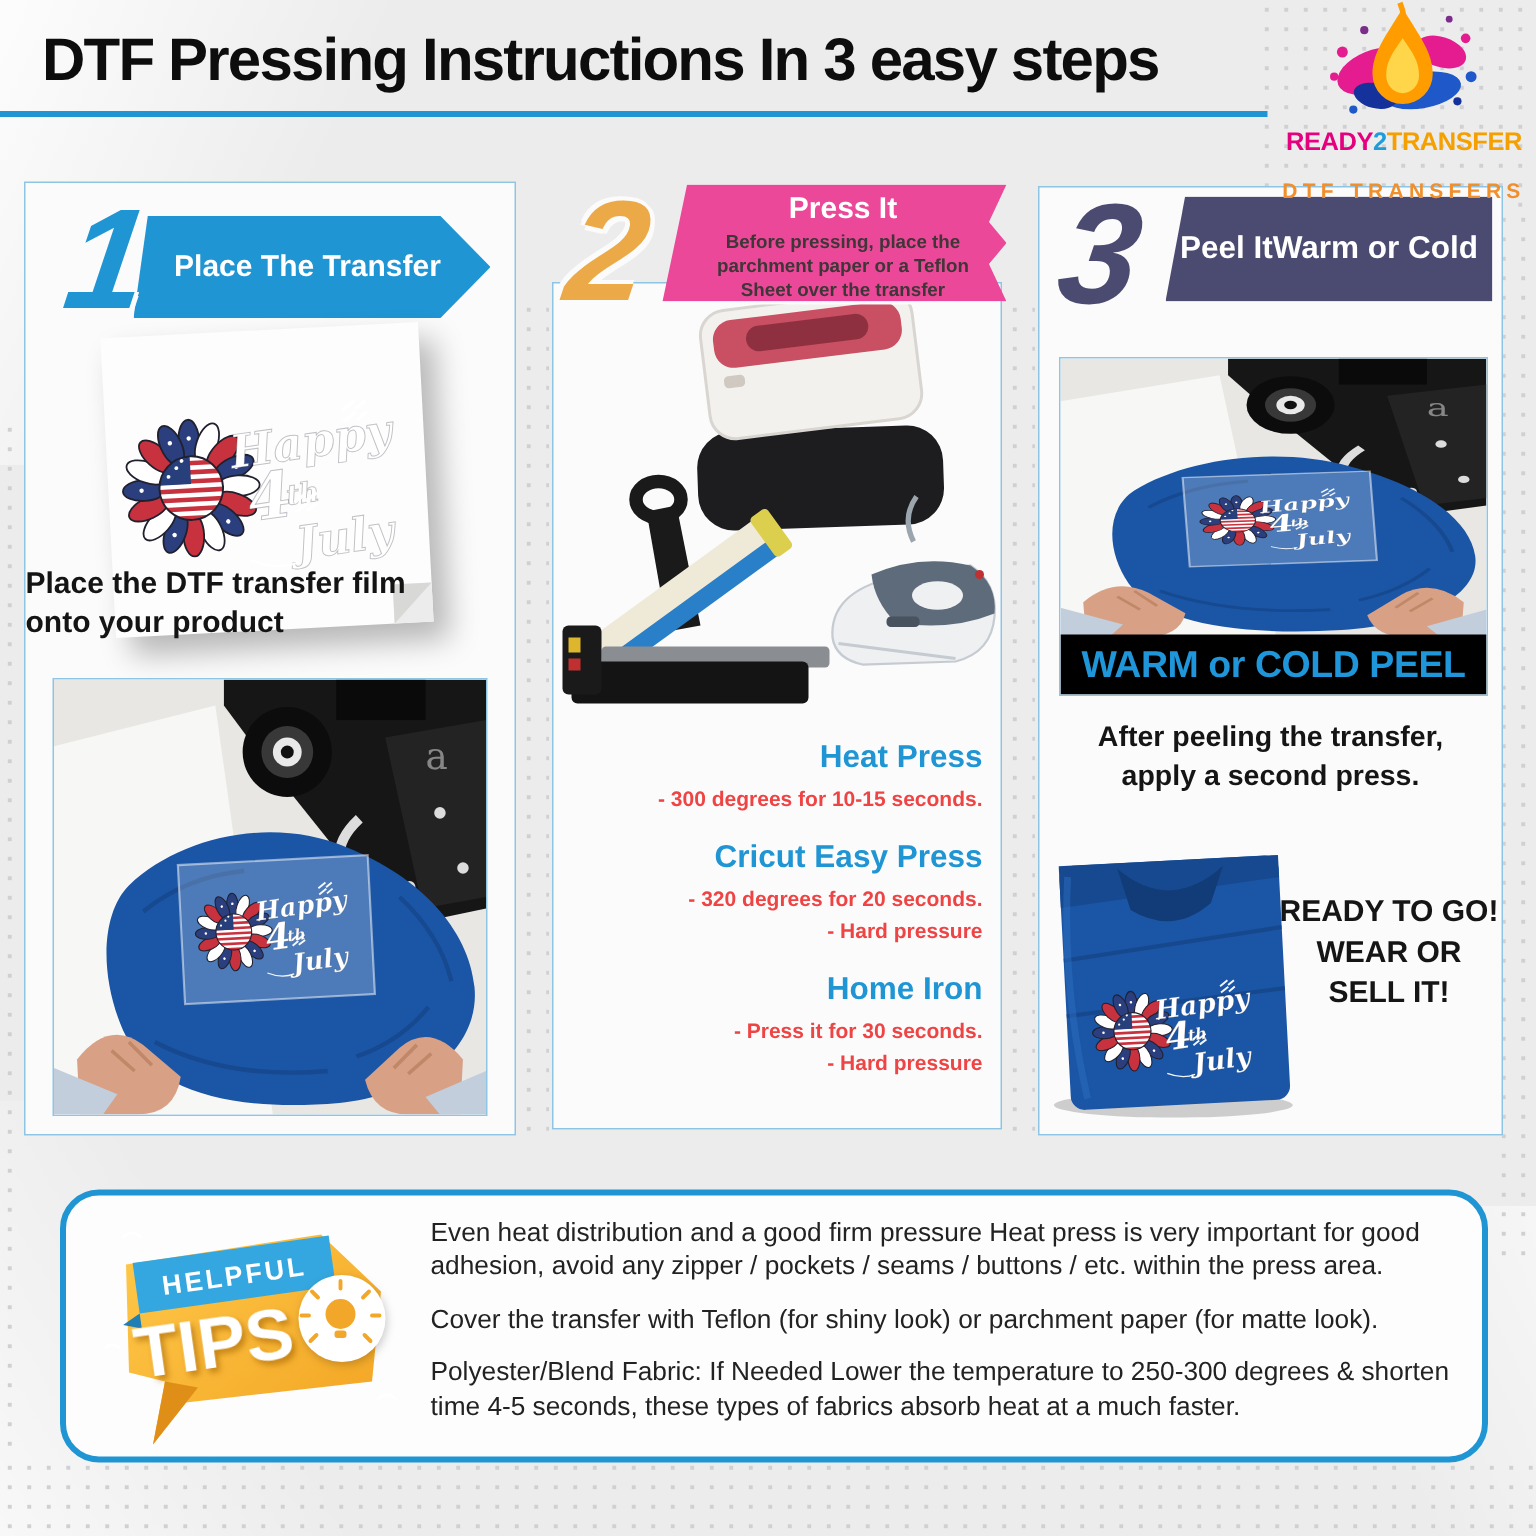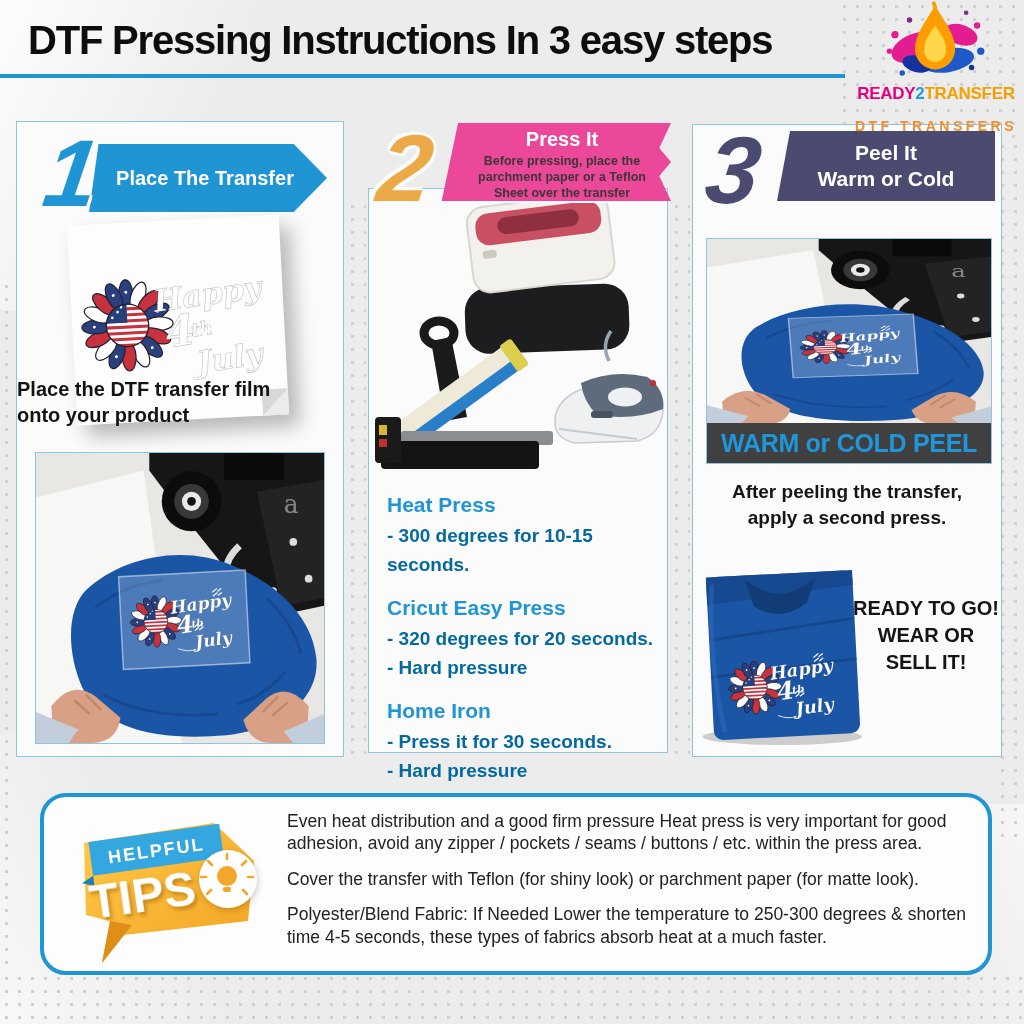--- a/index.html
+++ b/index.html
@@ -51,40 +51,40 @@
              clip-path:polygon(4% 0,86% 0,100% 50%,86% 100%,0 100%);
              display:flex; align-items:center; justify-content:center; padding-right:26px; padding-left:20px;
              color:#fff; font-weight:bold; font-size:20px; }
   .banner2 { position:absolute; left:68px; top:-66px; width:234px; height:78px; background:#ec4899; z-index:2;
              clip-path:polygon(9% 0,100% 0,95% 32%,100% 50%,95% 68%,100% 100%,2% 100%);
              text-align:center; padding:5px 18px 0 34px; }
   .banner2 .t { color:#fff; font-weight:bold; font-size:20px; }
   .banner2 .s { color:#3e3637; font-weight:bold; font-size:12.5px; line-height:1.28; margin-top:2px; }
   .banner3 { position:absolute; left:84px; top:6px; width:218px; height:70px; background:#4b4b71; z-index:2;
              clip-path:polygon(6% 0,100% 0,100% 100%,0 100%);
-             display:flex; flex-direction:column; align-items:center; justify-content:center;
+             display:flex; align-items:center; justify-content:center;
              color:#fff; font-weight:bold; font-size:21px; line-height:1.25; }
 
   .film { position:absolute; left:55px; top:98px; width:212px; height:200px; background:#fdfdfd;
           transform:rotate(-3deg); box-shadow:10px 12px 20px rgba(0,0,0,.28); z-index:2; }
   .film::after { content:""; position:absolute; right:0; bottom:0; width:0; height:0;
                  border-left:26px solid #d8d8d6; border-bottom:26px solid #ececec; transform:translate(0,0); }
   .caption1 { position:absolute; left:0; top:254px; width:100%; 
               font-size:20px; font-weight:bold; line-height:1.3; color:#141414; z-index:2; }
   .photo-frame { position:absolute; border:1.5px solid #8ec4e4; background:#fff; overflow:hidden; z-index:2; }
   #photo1 { left:18px; top:330px; width:290px; height:292px; }
   #photo3 { left:13px; top:113px; width:286px; height:226px; }
-  .photo-cap3 { position:absolute; left:0; bottom:0; width:100%; height:40px; background:#404040;
+  .photo-cap3 { position:absolute; left:0; bottom:0; width:100%; height:40px; background:#000000;
                 display:flex; align-items:center; justify-content:center;
                 color:#1e96d9; font-weight:bold; font-size:25px; letter-spacing:-.3px; }
   .devices { position:absolute; left:0; top:14px; width:300px; height:286px; z-index:2; }
-  .sections { position:absolute; left:18px; top:304px; width:268px; z-index:2; }
+  .sections { position:absolute; left:18px; top:304px; width:268px; z-index:2;text-align:right; }
   .sect { margin-bottom:17px; }
   .sect .h { color:#2095d3; font-weight:bold; font-size:21px; margin-bottom:5px; }
-  .sect .b { font-weight:bold; font-size:19px; line-height:1.5; color:#0369a1; }
+  .sect .b { font-weight:bold; font-size:14px; line-height:1.5; color:#ef4444; }
   .note3 { position:absolute; left:0; top:354px; width:100%; text-align:center;
            font-size:19px; font-weight:bold; line-height:1.35; z-index:2; }
   .folded { position:absolute; left:4px; top:424px; width:176px; height:205px; z-index:2; }
   .ready { position:absolute; left:158px; top:470px; width:150px; text-align:center;
            font-size:20px; font-weight:bold; line-height:1.35; z-index:2; }
 
   
   .tips { position:absolute; left:40px; top:793px; width:952px; height:182px; z-index:2;
           background:#fdfdfd; border:4px solid #2095d3; border-radius:26px; }
   .tips-badge { position:absolute; left:18px; top:6px; width:208px; height:166px; }

